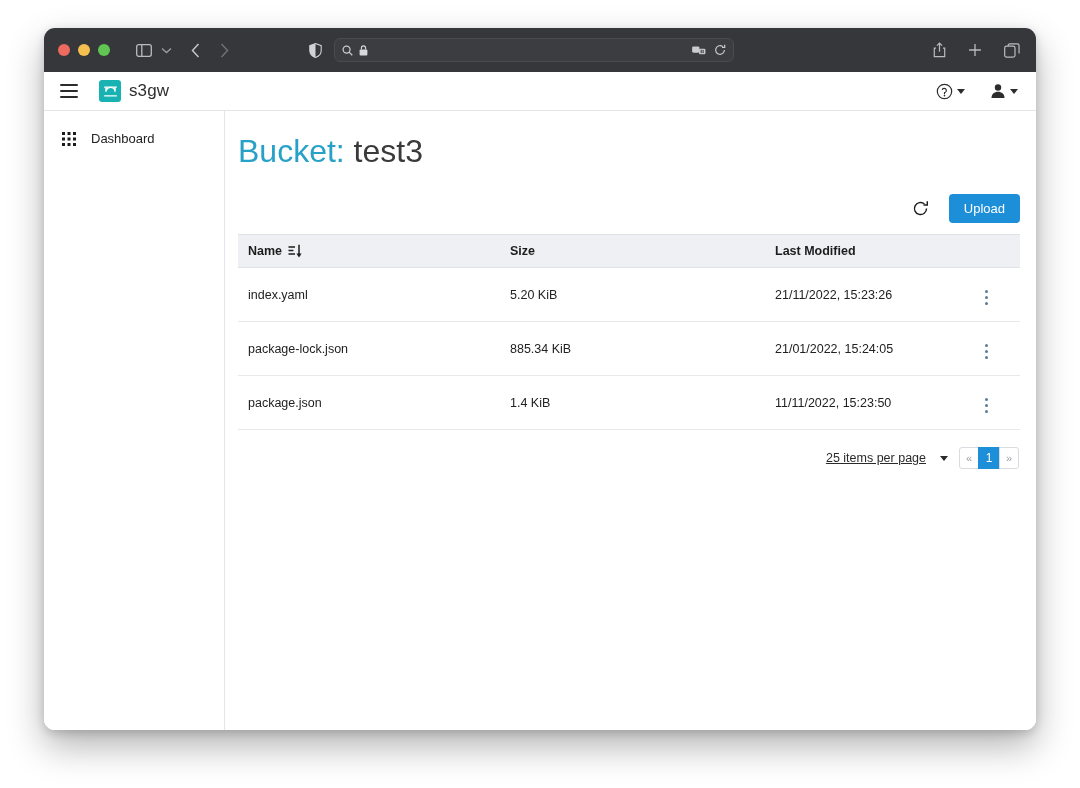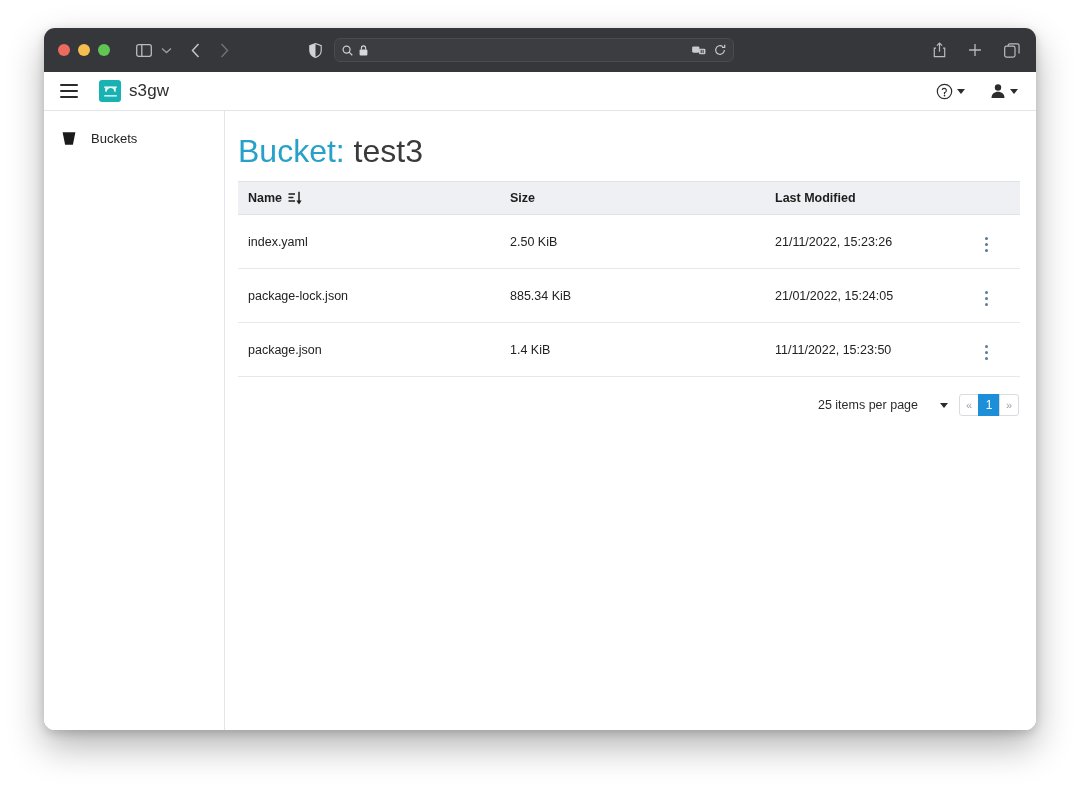--- a/index.html
+++ b/index.html
@@ -275,22 +275,22 @@
   
   .pager {
     display: flex;
     justify-content: flex-end;
     align-items: center;
     gap: 11px;
     margin-top: 17px;
     padding-right: 1px;
   }
   .per-page {
-    display: flex; align-items: center; gap: 22px;
-    font-size: 12.5px; color: #2b2b2b; cursor: pointer;
+    display: flex; align-items: center; gap: 14px;
+    font-size: 12.5px; color: #2b2b2b; cursor: pointer; text-decoration: underline;
   }
   .per-page .caret-down { border-top-color: #2b2b2b; }
 
   .pages { display: flex; }
   .pg {
     min-width: 20px;
     height: 22px;
     border: 1px solid #d8dbdf;
     background: #ffffff;
     color: #9aa0a6;
@@ -448,35 +448,54 @@
             <span class="caret-down"></span>
           </div>
         </div>
       </div>
 
       <div class="body">
 
         <nav class="sidebar">
           <div class="nav-item">
             <span class="nav-icon">
-              <svg width="14" height="15" viewBox="0 0 14 15" fill="currentColor">
-                <path d="M0.6 1.2 H13.4 L10.9 13.8 H3.1 Z"></path>
+              <svg width="14" height="14" viewBox="0 0 14 14" fill="currentColor">
+                <rect x="0" y="0" width="3" height="3"></rect>
+                  <rect x="5.5" y="0" width="3" height="3"></rect>
+                  <rect x="11" y="0" width="3" height="3"></rect>
+                <rect x="0" y="5.5" width="3" height="3"></rect>
+                  <rect x="5.5" y="5.5" width="3" height="3"></rect>
+                  <rect x="11" y="5.5" width="3" height="3"></rect>
+                <rect x="0" y="11" width="3" height="3"></rect>
+                  <rect x="5.5" y="11" width="3" height="3"></rect>
+                  <rect x="11" y="11" width="3" height="3"></rect>
               </svg>
             </span>
-            <span>Buckets</span>
+            <span>Dashboard</span>
           </div>
         </nav>
 
         <main class="main">
 
           <h1 class="page-title">
             <span class="accent">Bucket:</span>
             <span class="name">test3</span>
           </h1>
 
+          <div class="toolbar">
+            <div class="icon-btn">
+              <span style="display:flex;">
+                <svg width="17" height="17" viewBox="0 0 18 18" fill="none" stroke="currentColor" stroke-width="1.5">
+                  <path d="M15.4 9 A6.4 6.4 0 1 1 13.1 4.1"></path>
+                  <polyline points="16.2,1.3 16.2,5.3 12.2,5.3"></polyline>
+                </svg>
+              </span>
+            </div>
+            <button class="btn-primary">Upload</button>
+          </div>
 
           <div class="table-wrap">
             <table class="files">
               <thead>
                 <tr>
                   <th class="col-name">
                     <span class="th-inner">
                       <span>Name</span>
                       <span style="display:flex;">
                         <svg width="15" height="14" viewBox="0 0 15 14" stroke="#1d1d1d" fill="#1d1d1d">
@@ -496,21 +515,21 @@
                     <span>Last Modified</span>
                   </th>
                   <th class="col-act"></th>
                 </tr>
               </thead>
               <tbody>
 
 
                 <tr>
                   <td>index.yaml</td>
-                  <td>2.50 KiB</td>
+                  <td>5.20 KiB</td>
                   <td>21/11/2022, 15:23:26</td>
                   <td class="actions">
                     <span class="kebab">
                         <i></i>
                         <i></i>
                         <i></i>
                       </span>
                   </td>
                 </tr>
 

